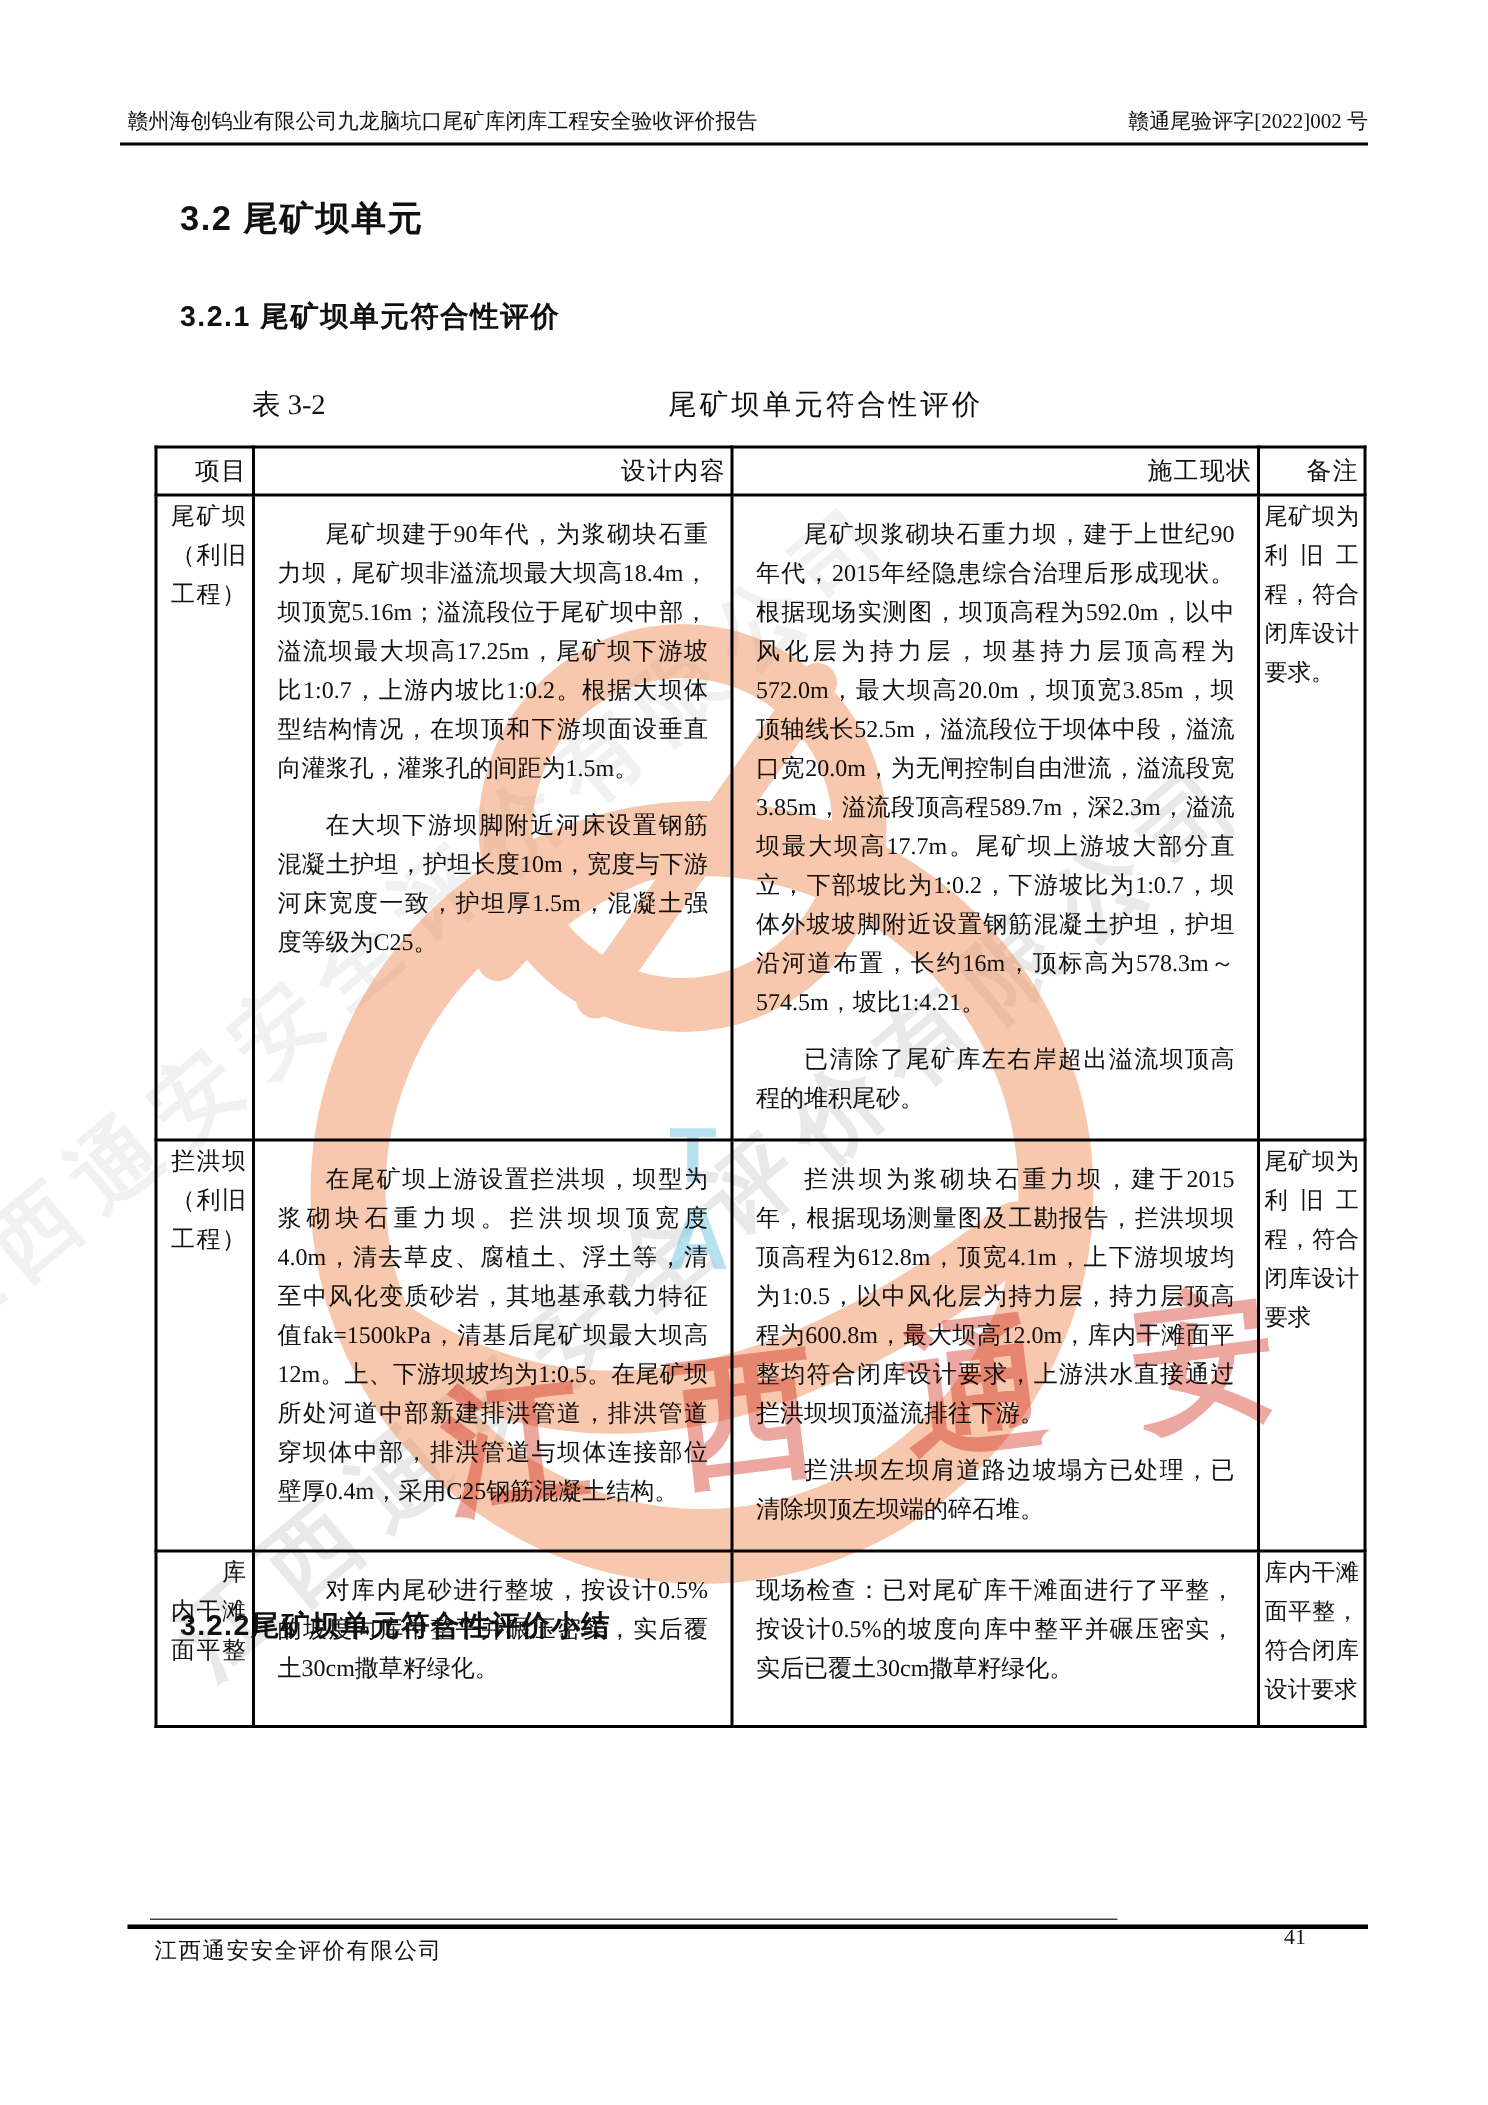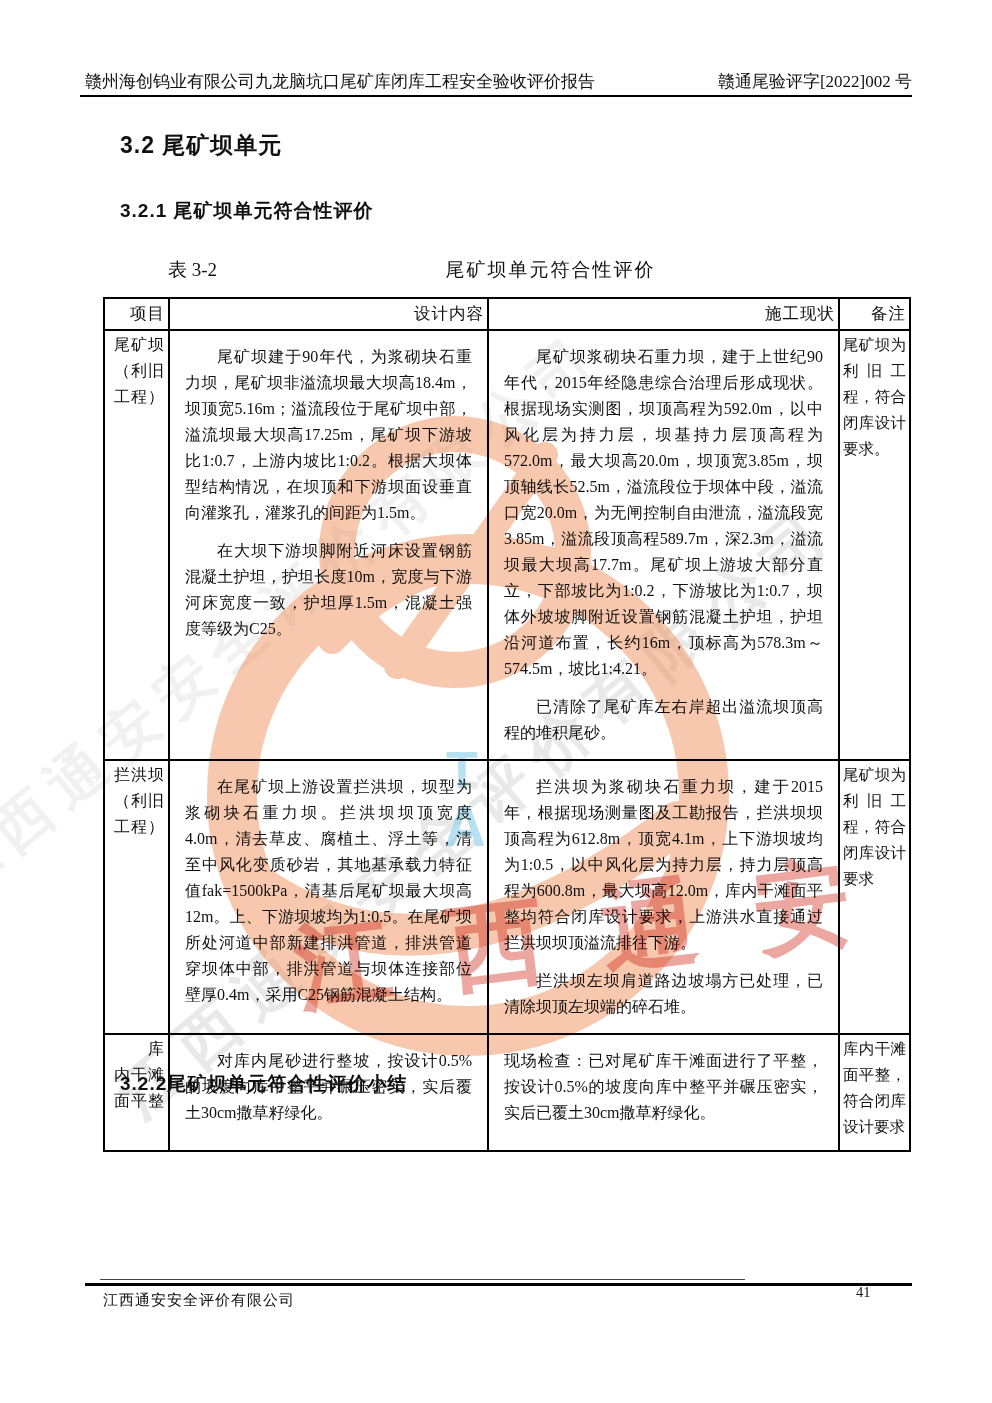--- a/index.html
+++ b/index.html
@@ -9,21 +9,21 @@
     margin:0 auto;
     background:#ffffff;
     overflow:hidden;
     font-family:"Liberation Serif","DejaVu Serif",serif;
     color:#111;
   }
   
   .doc-header{
     position:absolute;top:72px;left:85px;width:827px;
     display:flex;justify-content:space-between;
-    font-size:17px;line-height:20px;
+    font-size:14px;line-height:20px;
   }
   .header-rule{position:absolute;top:95px;left:80px;width:832px;height:2px;background:#000;}
   
   .h1{
     position:absolute;top:130px;left:120px;
     font-family:"Liberation Sans","DejaVu Sans",sans-serif;
     font-weight:bold;font-size:23px;letter-spacing:1px;
   }
   .h2{
     position:absolute;top:198px;left:120px;

